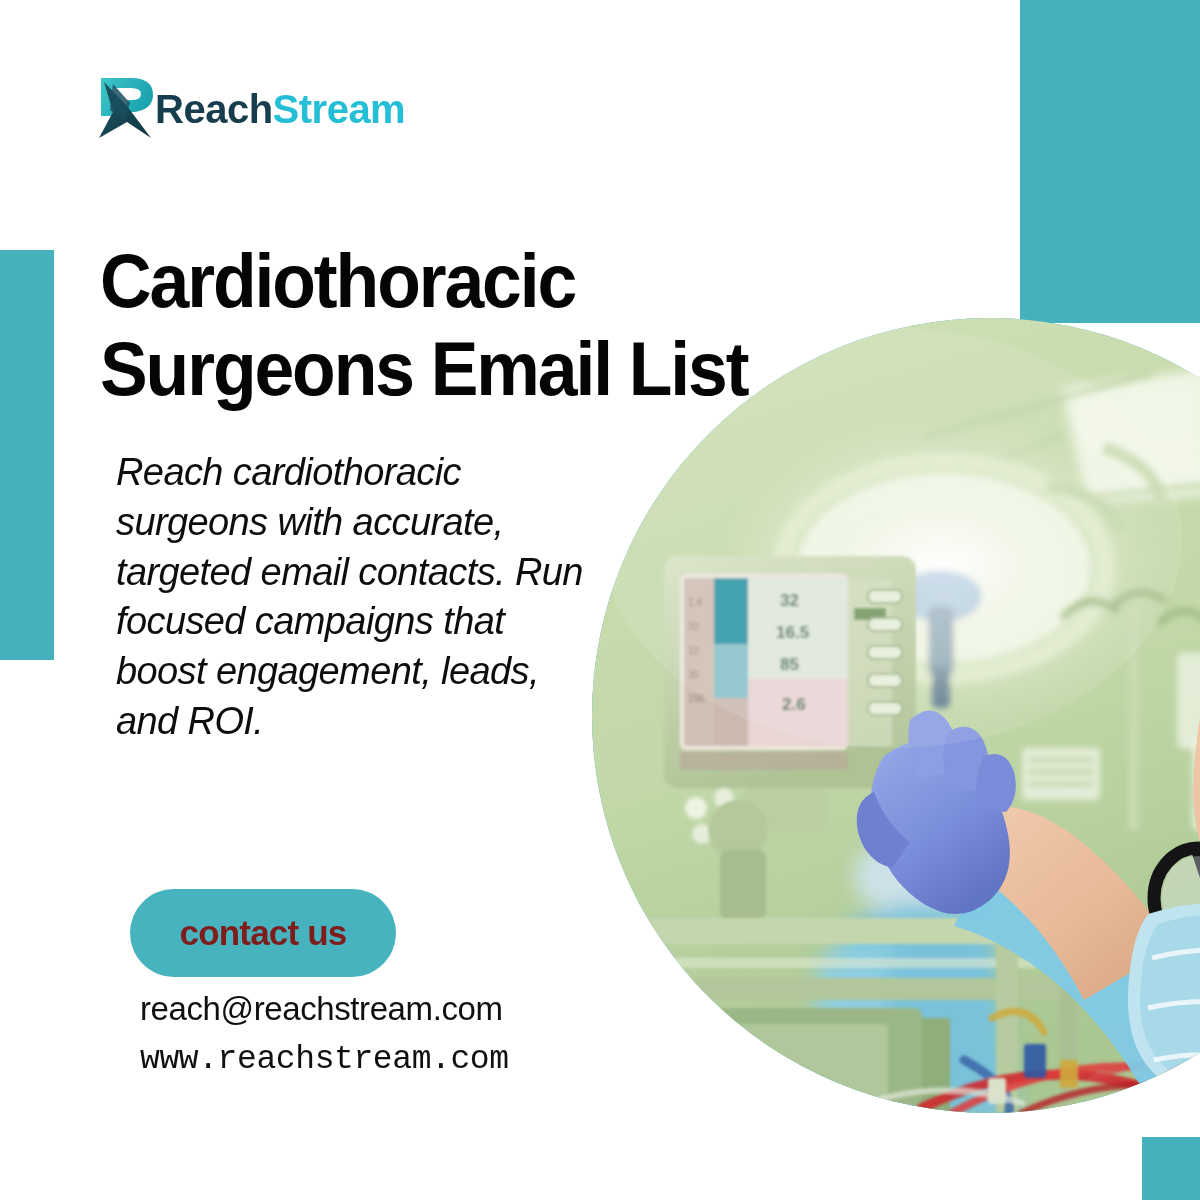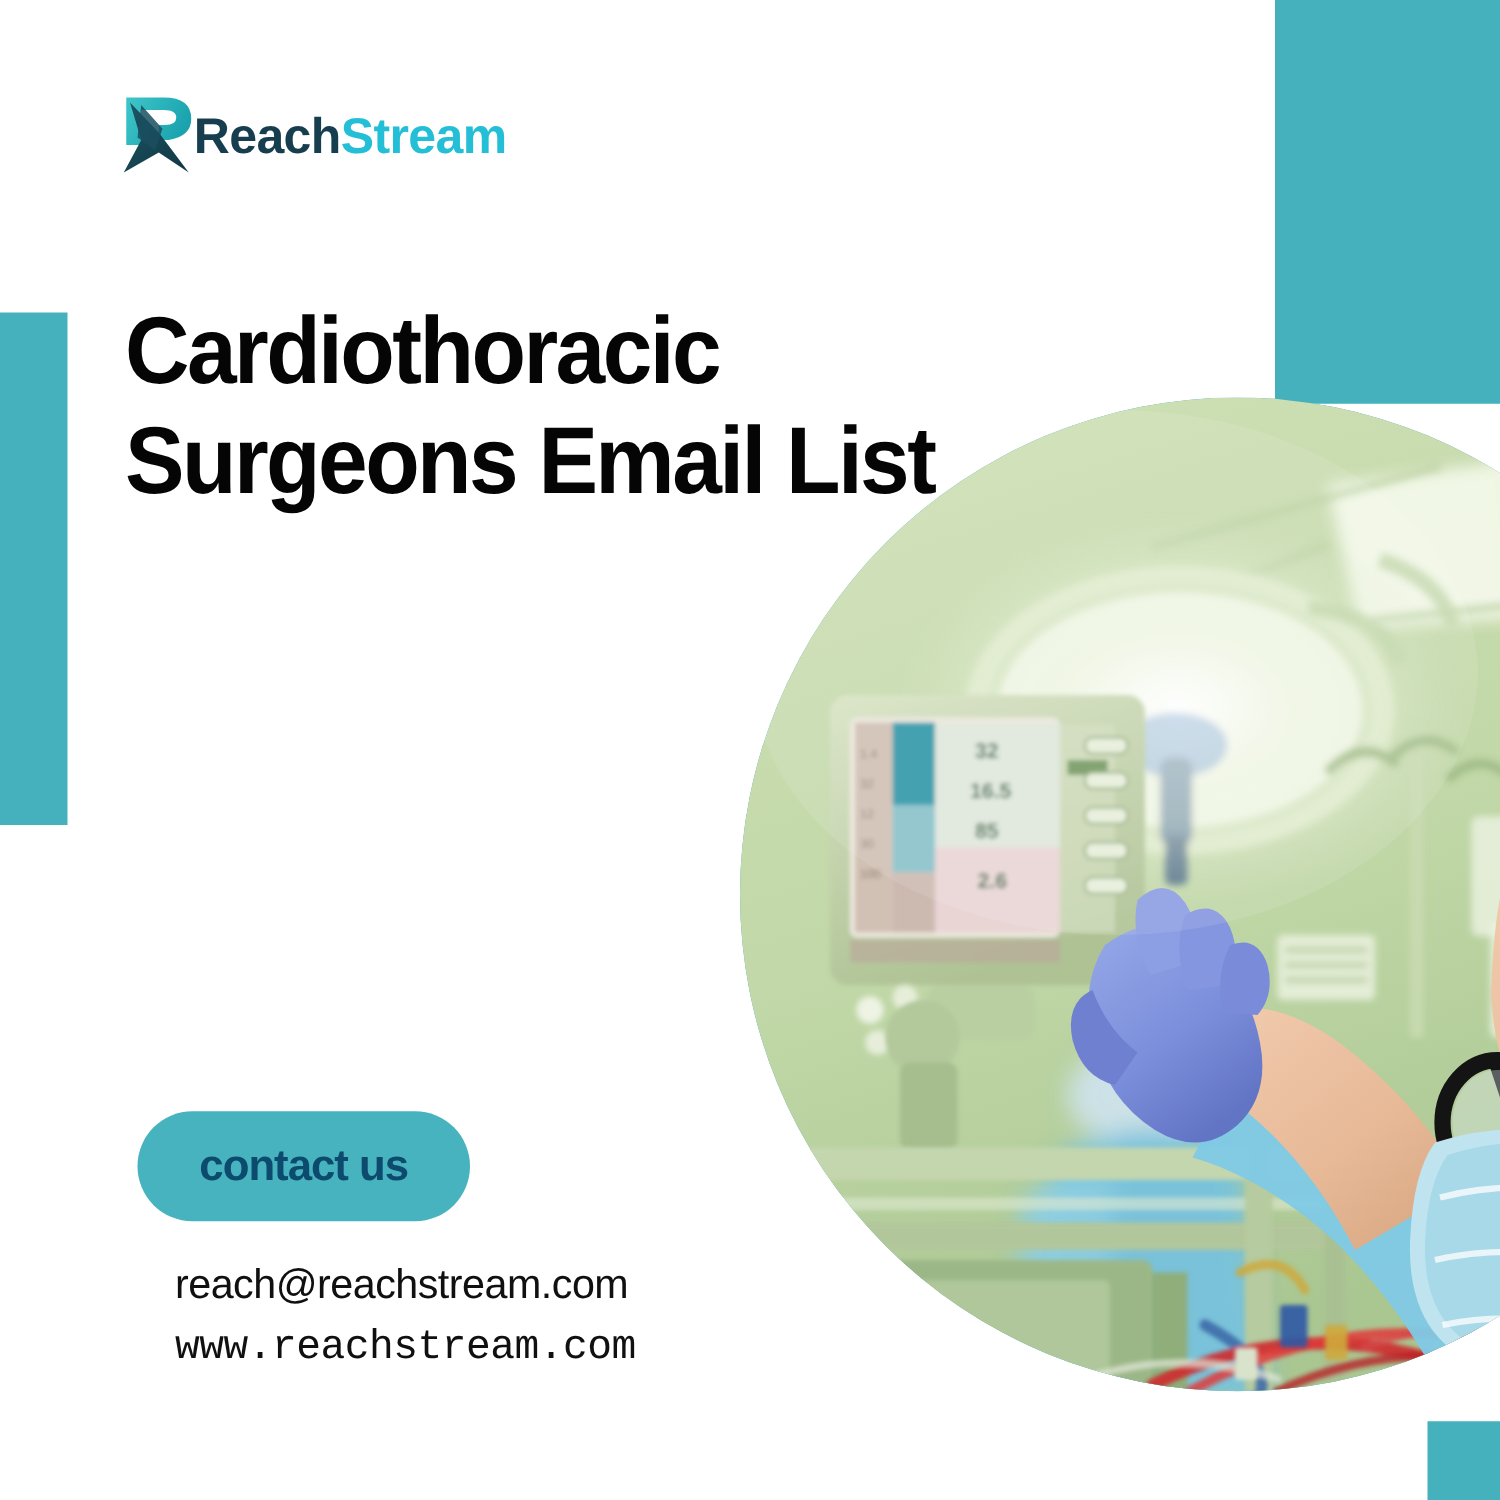--- a/index.html
+++ b/index.html
@@ -99,46 +99,45 @@
     font-size: 38px;
     font-style: italic;
     line-height: 1.31;
     color: #0d0d0d;
     letter-spacing: -0.6px;
   }
 
   
   .cta-button {
     position: absolute;
-    left: 110px;
+    left: 130px;
     top: 889px;
     width: 266px;
     height: 88px;
     background: #46B3BE;
     border: none;
     border-radius: 44px;
-    color: #0c4a6e;
+    color: #7f1d1d;
     font-size: 35px;
     font-weight: bold;
     letter-spacing: -0.8px;
     font-family: "Liberation Sans", sans-serif;
     cursor: pointer;
     padding: 0;
   }
 
   
   .contact-email,
   .contact-site {
     position: absolute;
     left: 140px;
     font-size: 33px;
     color: #101010;
     letter-spacing: -0.4px;
     white-space: nowrap;
-    margin-top: 18px;
   }
   .contact-email { top: 990px; }
   .contact-site  { top: 1041px; font-family: Liberation Mono, monospace; }
 
   
   .photo-circle {
     position: absolute;
     left: 592px;
     top: 318px;
     width: 795px;
@@ -467,19 +466,20 @@
     <div class="logo-word">
       <span class="logo-reach">Reach</span><span class="logo-stream">Stream</span>
     </div>
   </div>
 
   <h1 class="headline">
     <span>Cardiothoracic</span><br>
     <span>Surgeons Email List</span>
   </h1>
 
+  <p class="subcopy">Reach cardiothoracic surgeons with accurate, targeted email contacts. Run focused campaigns that boost engagement, leads, and ROI.</p>
 
   <button class="cta-button">contact us</button>
 
   <div class="contact-email">reach@reachstream.com</div>
   <div class="contact-site">www.reachstream.com</div>
 
 </div>
 
 </body></html>

